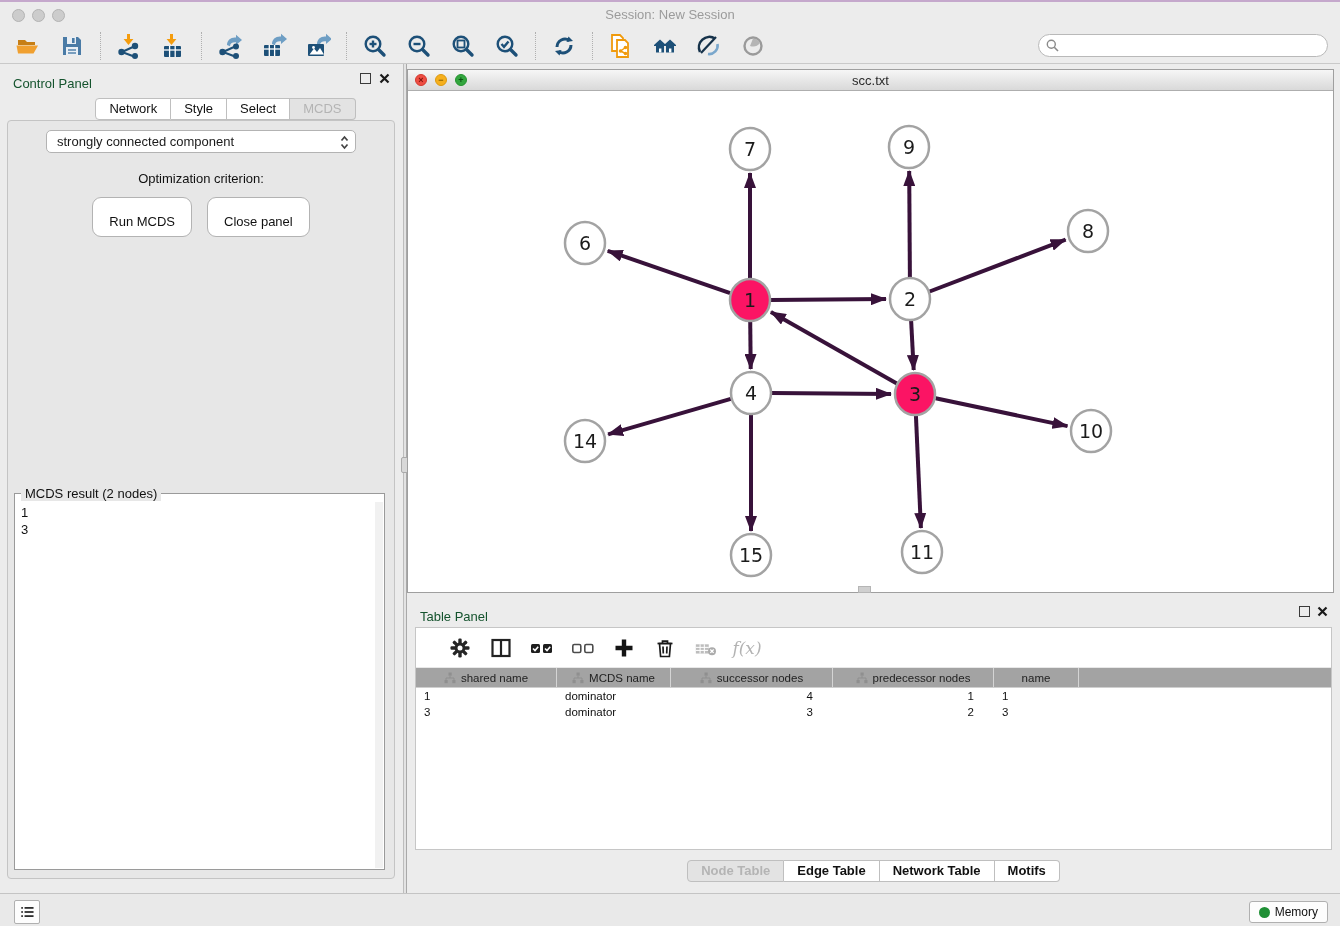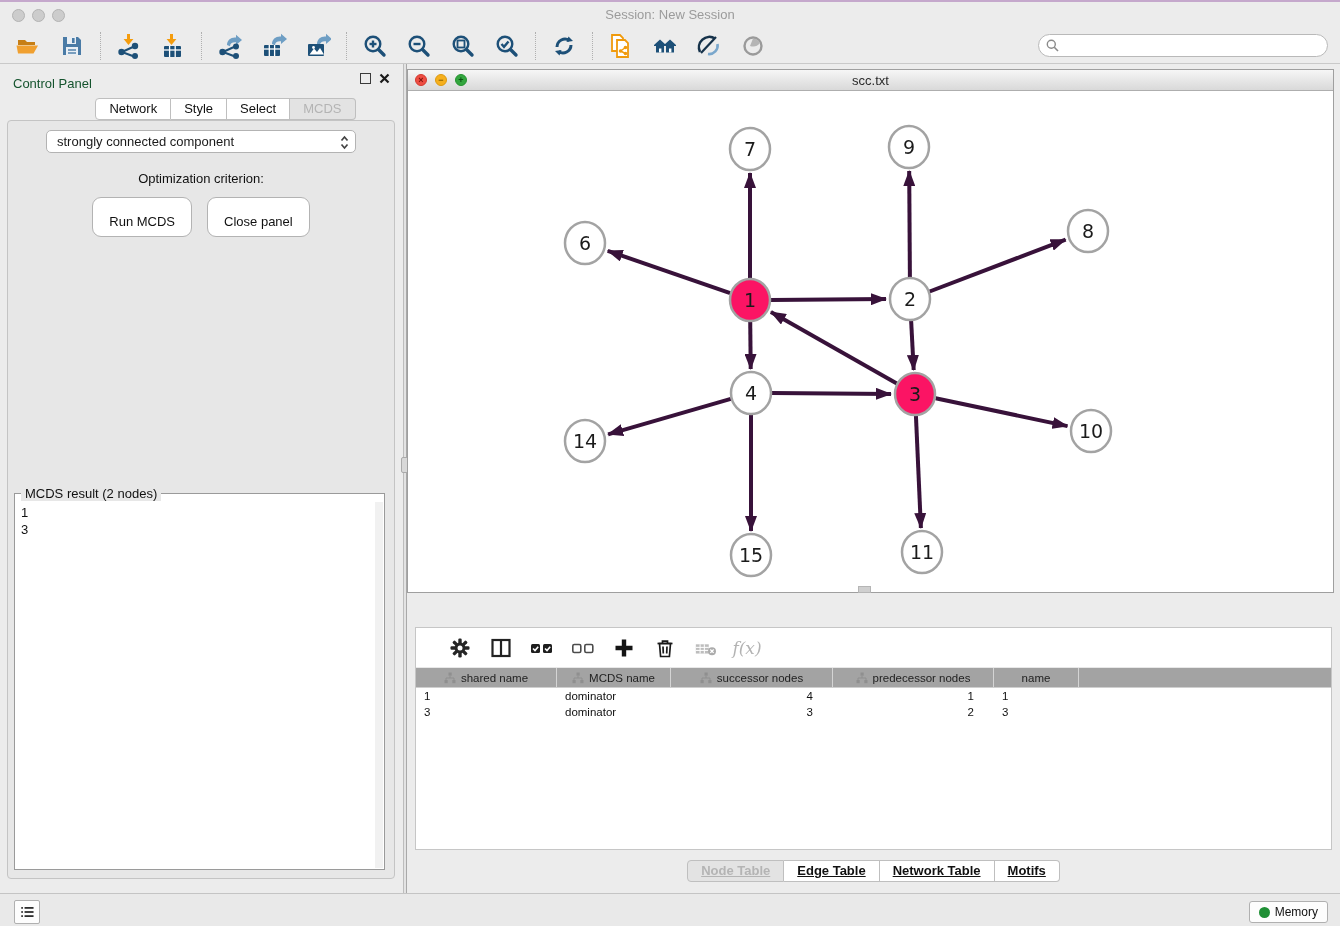--- a/index.html
+++ b/index.html
@@ -75,21 +75,21 @@
   .fx-label { font-family:"DejaVu Serif",serif; font-style:italic; font-size:17px; color:#b3b3b3; }
   #tp-header { display:flex; height:20px; background:#a3a3a3; border-bottom:1px solid #cfcfcf; font-size:11.5px; color:#222; }
   .th { display:flex; align-items:center; justify-content:center; gap:5px; border-right:1px solid #d4d4d4; height:100%; }
   .c0{width:141px;} .c1{width:114px;} .c2{width:162px;} .c3{width:161px;} .c4{width:85px;}
   .tr { display:flex; height:16px; font-size:11.5px; color:#111; }
   .td { padding-top:2px; }
   .td.left { text-align:left; padding-left:8px; }
   .td.right { text-align:right; padding-right:20px; }
 
   #tp-tabs { position:absolute; left:0; right:0; top:263px; display:flex; justify-content:center; }
-  #tp-tabs .seg { font-weight:600;text-decoration:underline; }
+  #tp-tabs .seg { font-weight:600; }
 
   
   #statusbar { position:absolute; left:0; top:891px; width:1340px; height:35px; background:#e9e9e9; border-top:1px solid #c4c4c4; }
   #list-btn { position:absolute; left:14px; top:6px; width:26px; height:24px; background:#fdfdfd; border:1px solid #b0b0b0; border-radius:2px; display:flex; align-items:center; justify-content:center; }
   #memory-btn { position:absolute; right:12px; top:7px; height:22px; background:#fdfdfd; border:1px solid #b0b0b0; border-radius:3px; display:flex; align-items:center; gap:5px; padding:0 9px; font-size:12px; color:#111; }
   #memory-btn .dot { width:11px; height:11px; border-radius:50%; background:#1f8f35; }
 </style>
 </head>
 <body>
 
@@ -392,20 +392,27 @@
         <g>
           <ellipse cx="514" cy="461" rx="20" ry="21" fill="#ffffff" stroke="#a3a3a3" stroke-width="2.5"></ellipse>
           <text x="514" y="468" text-anchor="middle">11</text>
         </g>
       </svg>
   </div>
   <div id="net-handle"></div>
 </div>
 
 <div id="table-panel">
+  <div class="panel-head">
+    <span class="panel-title">Table Panel</span>
+    <span class="float-ic"></span>
+    <svg class="close-ic" viewBox="0 0 11 11">
+        <path d="M1.5 1.5l8 8M9.5 1.5l-8 8" stroke="#1a1a1a" stroke-width="2.2"></path>
+      </svg>
+  </div>
   <div id="tp-box">
     <div id="tp-toolbar">
       <span class="tpt-btn">
         <svg width="22" height="22" viewBox="0 0 22 22">
             <g fill="#262626" transform="translate(11,11)">
               <rect x="-1.7" y="-9.5" width="3.4" height="19" rx="1.2"></rect>
               <rect x="-1.7" y="-9.5" width="3.4" height="19" rx="1.2" transform="rotate(45)"></rect>
               <rect x="-1.7" y="-9.5" width="3.4" height="19" rx="1.2" transform="rotate(90)"></rect>
               <rect x="-1.7" y="-9.5" width="3.4" height="19" rx="1.2" transform="rotate(135)"></rect>
               <circle r="5.4"></circle>

